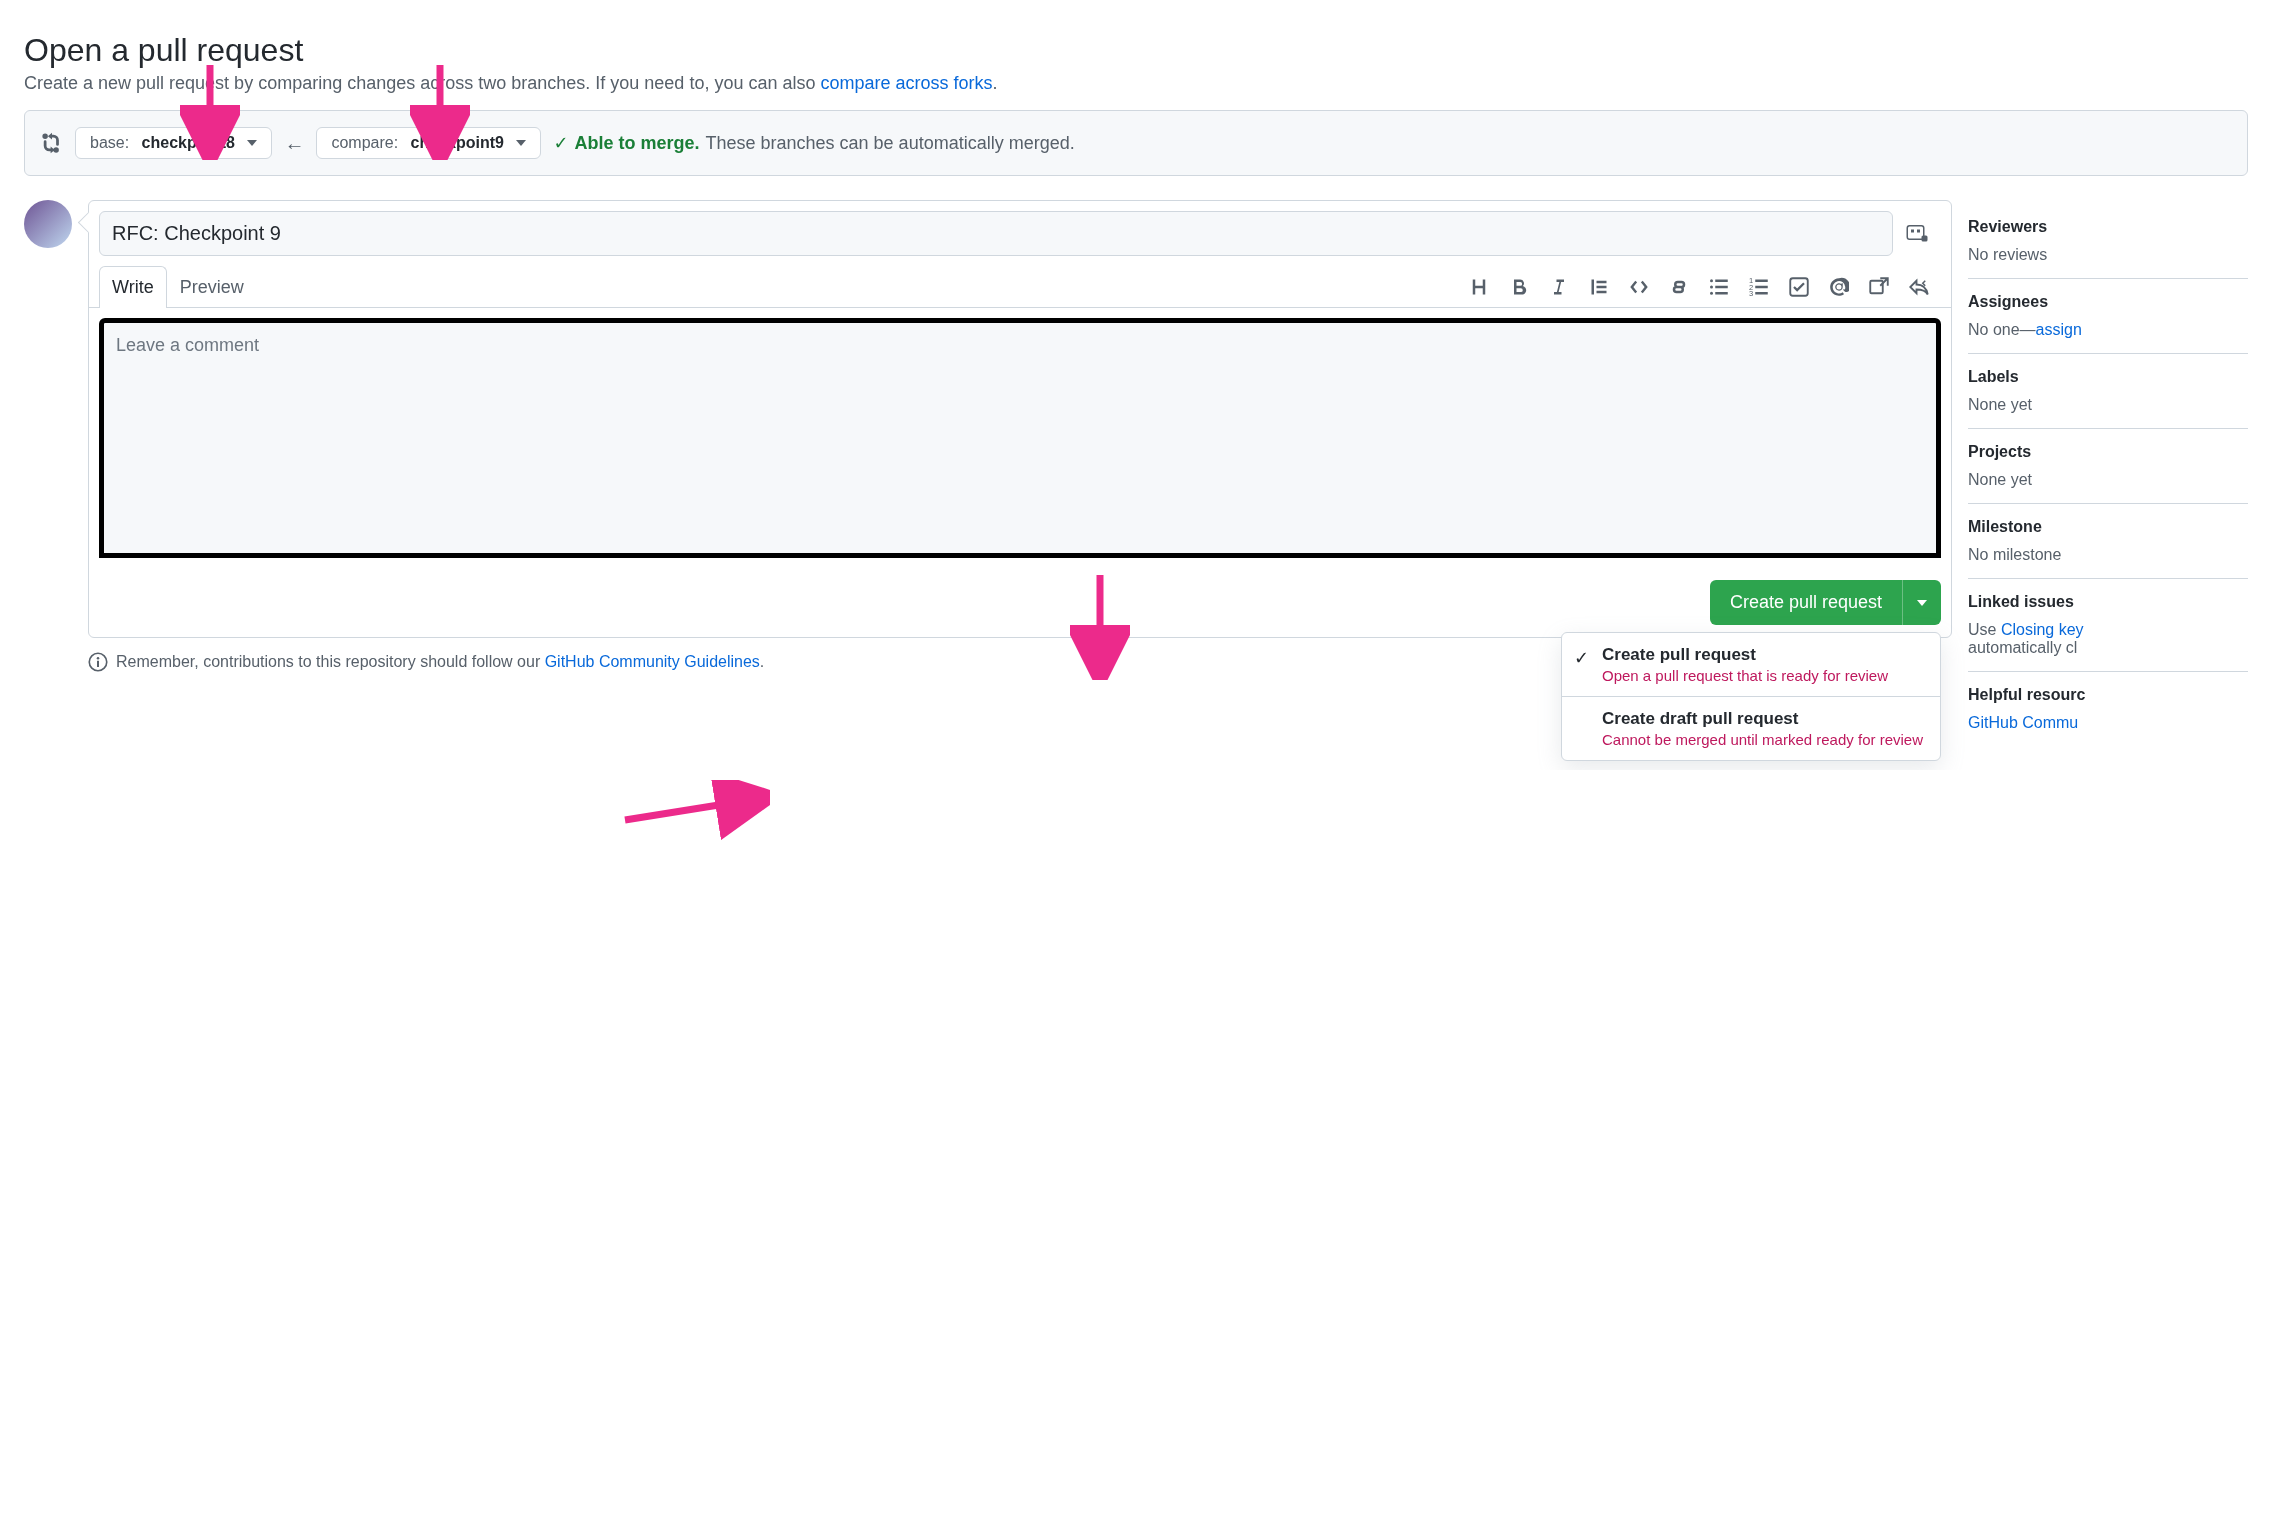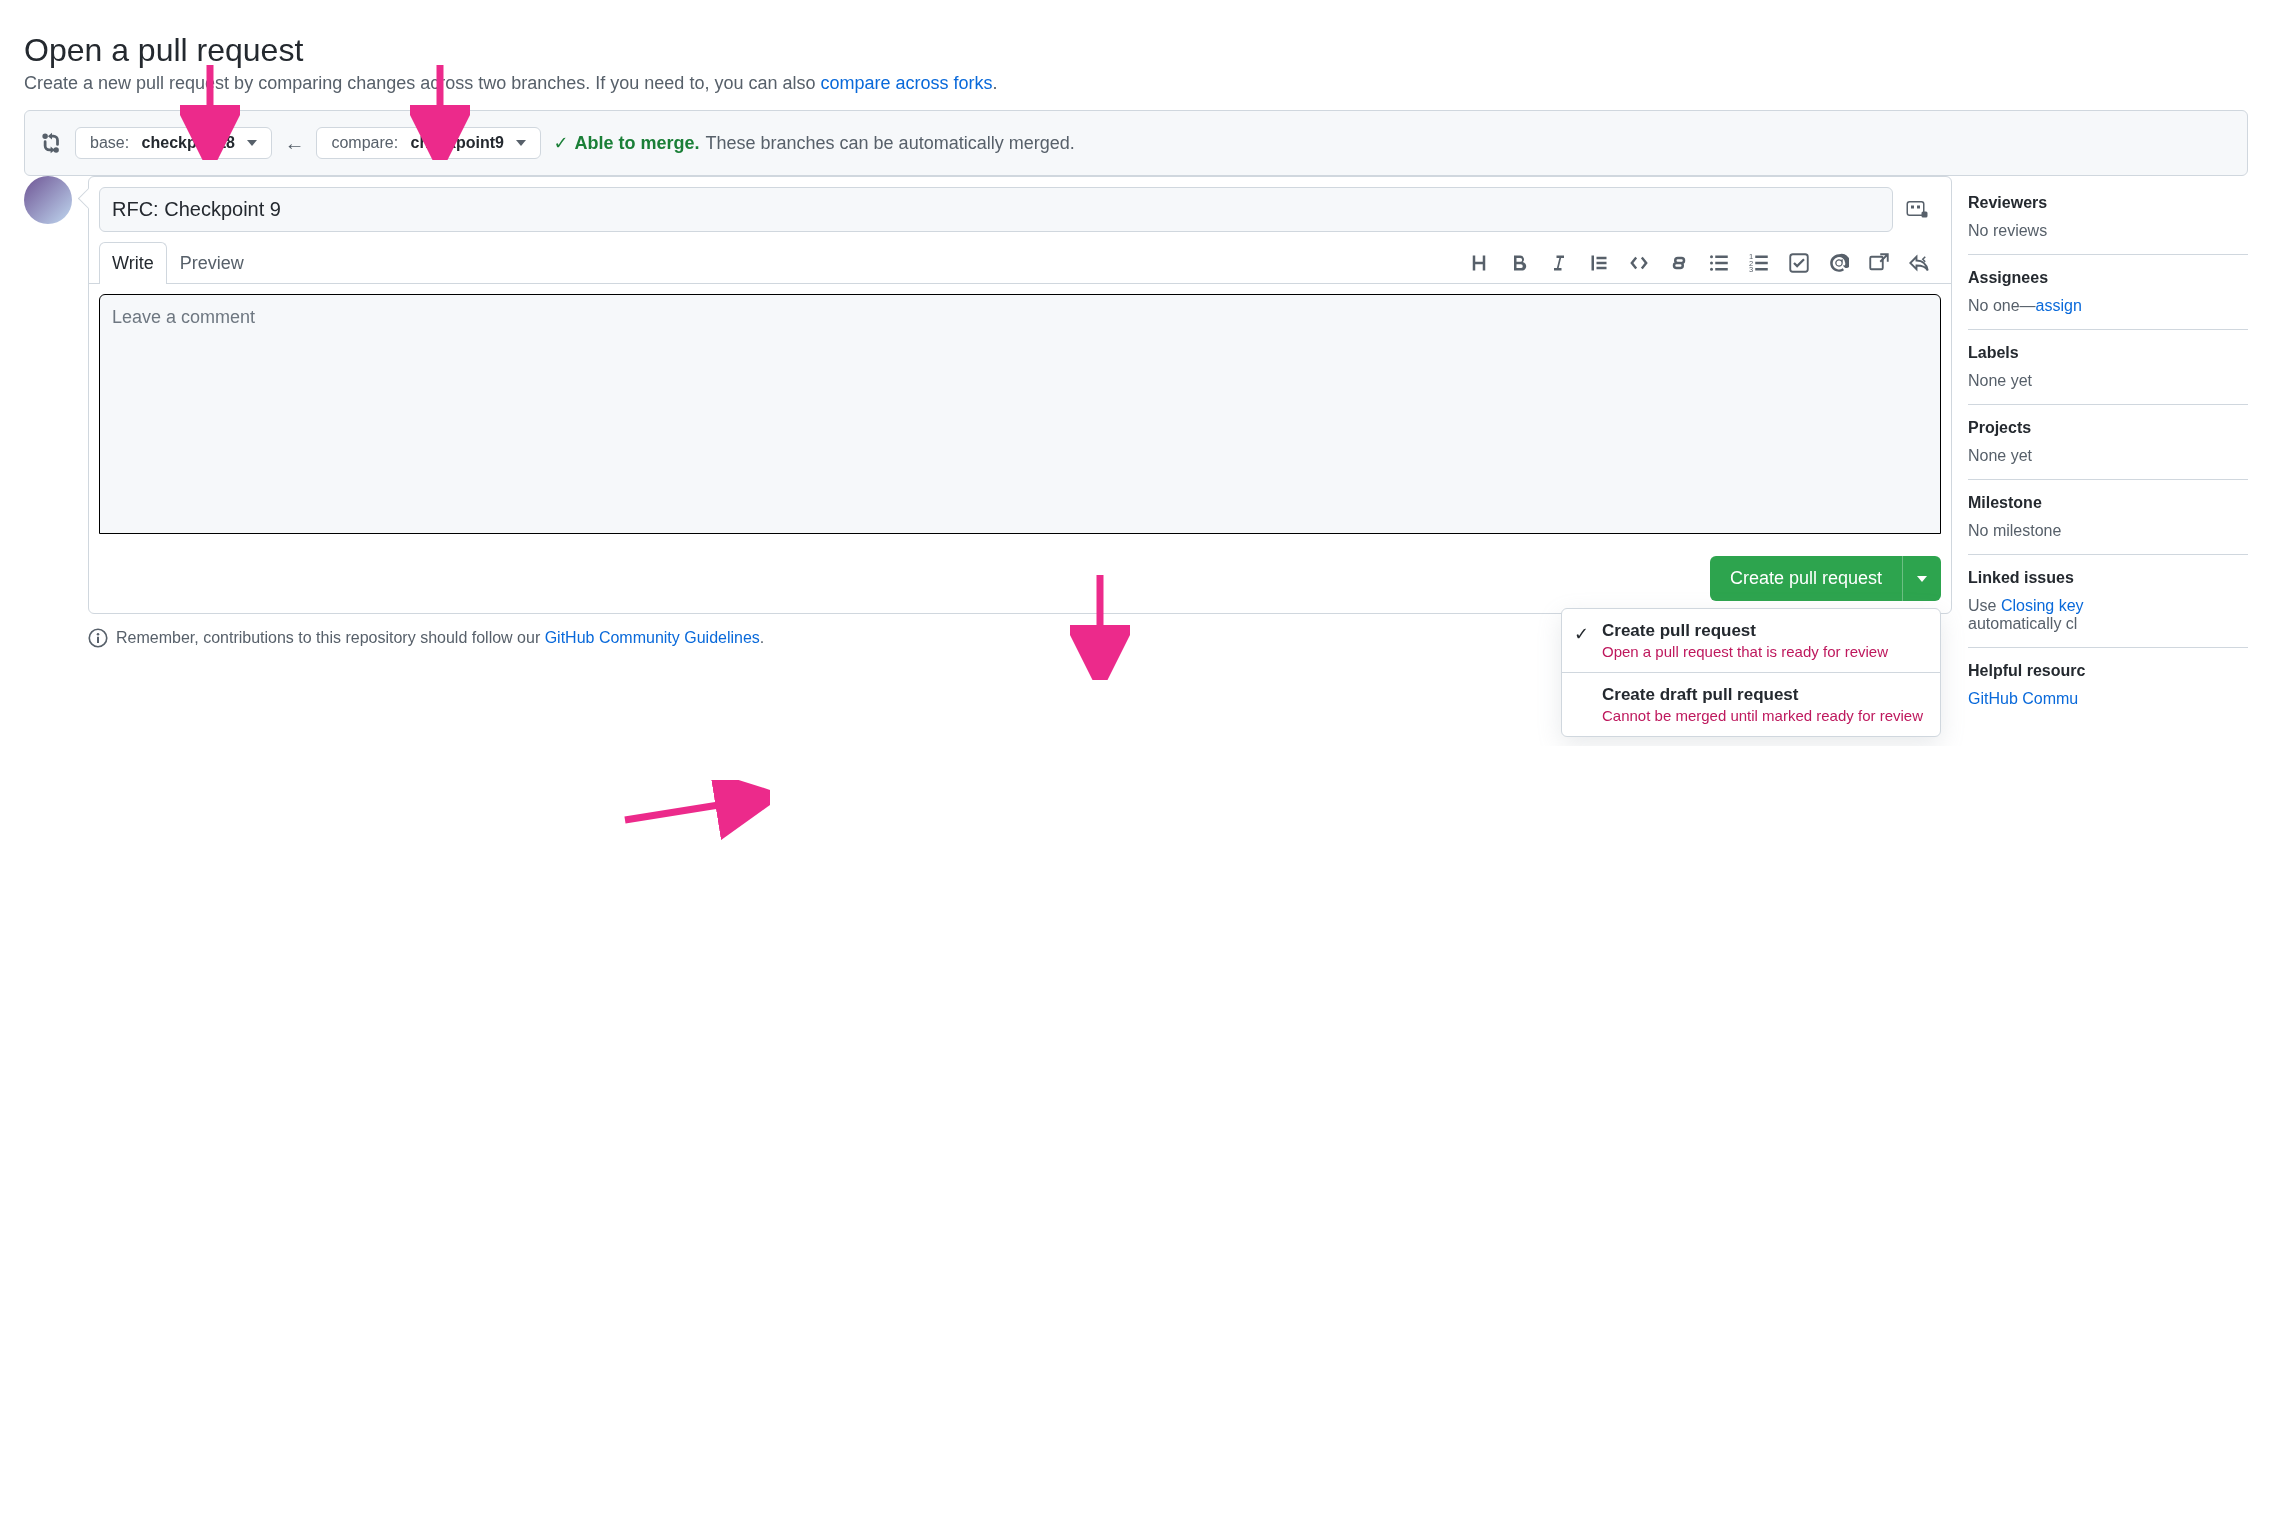--- a/index.html
+++ b/index.html
@@ -24,20 +24,21 @@
   }
   .subtitle a { color: #0969da; text-decoration: none; }
   .branch-bar {
     background: #f6f8fa;
     border: 1px solid #d0d7de;
     border-radius: 6px;
     padding: 16px;
     display: flex;
     align-items: center;
     gap: 12px;
+    margin-bottom: 24px;
   }
   .branch-bar svg.compare-icon { fill: #57606a; }
   .branch-btn {
     background: #ffffff;
     border: 1px solid #d0d7de;
     border-radius: 6px;
     padding: 6px 14px;
     font-size: 16px;
     color: #57606a;
     cursor: pointer;
@@ -124,21 +125,21 @@
     gap: 20px;
     padding-right: 12px;
     color: #57606a;
   }
   .toolbar .grp { display: flex; gap: 20px; }
   .toolbar svg { width: 20px; height: 20px; fill: currentColor; cursor: pointer; }
   .comment-area-wrap { padding: 10px; }
   .comment-area {
     width: 100%;
     min-height: 240px;
-    border: 1px solid #000000;
+    border: 5px solid #000000;
     border-radius: 6px 6px 0 0;
     background: #f6f8fa;
     padding: 12px;
     font-size: 18px;
     color: #6e7781;
     resize: vertical;
   }
   .attach-row {
     border: 1px solid #d0d7de;
     border-top: 1px dashed #d0d7de;

